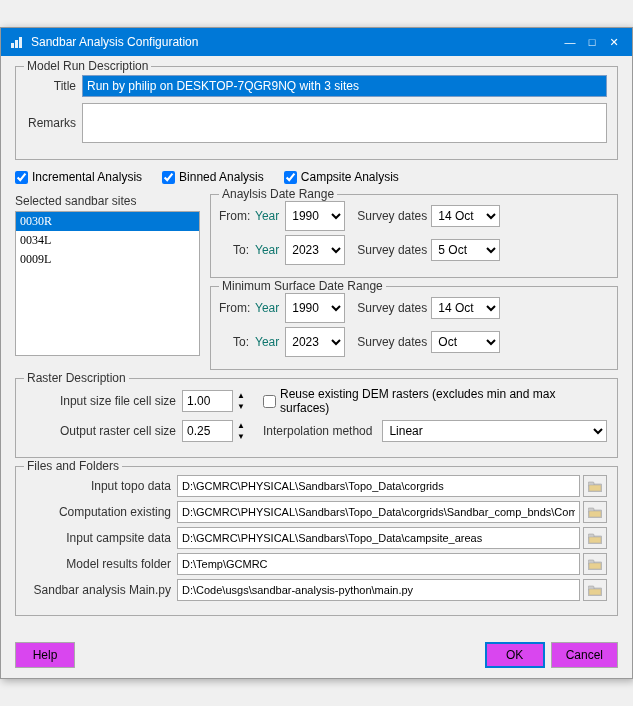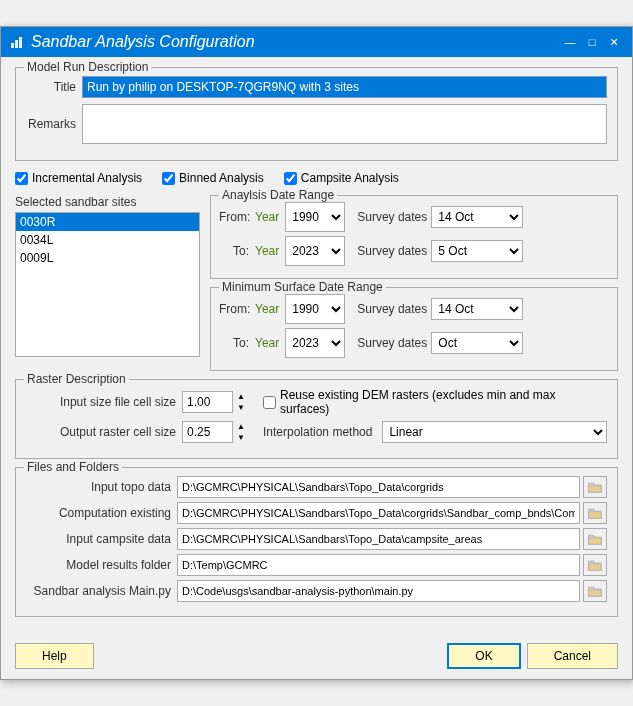--- a/index.html
+++ b/index.html
@@ -33,23 +33,22 @@
       gap: 6px;
     }
     .titlebar-icon {
       width: 16px;
       height: 16px;
       display: flex;
       align-items: center;
       justify-content: center;
     }
     .titlebar-title {
-      font-size: 16px;
+      font-size: 12px;
       font-weight: normal;
-      font-style: italic;
     }
     .titlebar-controls {
       display: flex;
       gap: 2px;
     }
     .titlebar-btn {
       width: 20px;
       height: 16px;
       background: none;
       border: none;
@@ -147,20 +146,21 @@
       margin-bottom: 3px;
       color: #333;
     }
     .sites-listbox {
       width: 100%;
       height: 145px;
       border: 1px solid #aaa;
       background: #fff;
       overflow-y: auto;
       font-size: 12px;
+      font-family: Liberation Serif, serif;
     }
     .list-item {
       padding: 2px 4px;
       cursor: pointer;
     }
     .list-item.selected {
       background: #0078d7;
       color: white;
     }
 
@@ -190,21 +190,21 @@
     }
     .date-label {
       width: 30px;
       text-align: right;
       color: #333;
       font-size: 12px;
       flex-shrink: 0;
     }
     .year-label {
       font-size: 12px;
-      color: #4d7c0f;
+      color: #0f766e;
       margin: 0 2px;
     }
     .year-select {
       height: 30px;
       border: 1px solid #aaa;
       background: #fff;
       font-size: 12px;
       padding: 1px 2px;
       width: 60px;
       cursor: pointer;
@@ -213,21 +213,21 @@
       font-size: 12px;
       color: #333;
       margin-left: 8px;
     }
     .survey-select {
       height: 22px;
       border: 1px solid #aaa;
       background: #fff;
       font-size: 12px;
       padding: 1px 2px;
-      width: 92px;
+      width: 69px;
       cursor: pointer;
     }
 
     .raster-group {
       border: 1px solid #aaa;
       padding: 8px 10px 10px 10px;
       margin-bottom: 8px;
       position: relative;
     }
     .raster-title {
@@ -364,24 +364,24 @@
     .bottom-bar {
       display: flex;
       justify-content: space-between;
       align-items: center;
       padding: 8px 14px 10px 14px;
     }
     .action-btn {
       height: 26px;
       min-width: 60px;
       border: 1px solid #aaa;
-      background: #fef9c3;
-      font-size: 12px;
-      cursor: pointer;
-      padding: 0 26px;
+      background: #d946ef;
+      font-size: 12px;
+      cursor: pointer;
+      padding: 0 14px;
     }
     .action-btn.primary {
       border: 2px solid #0078d7;
     }
 
     .bottom-right {
       display: flex;
       gap: 6px;
     }
   </style>

